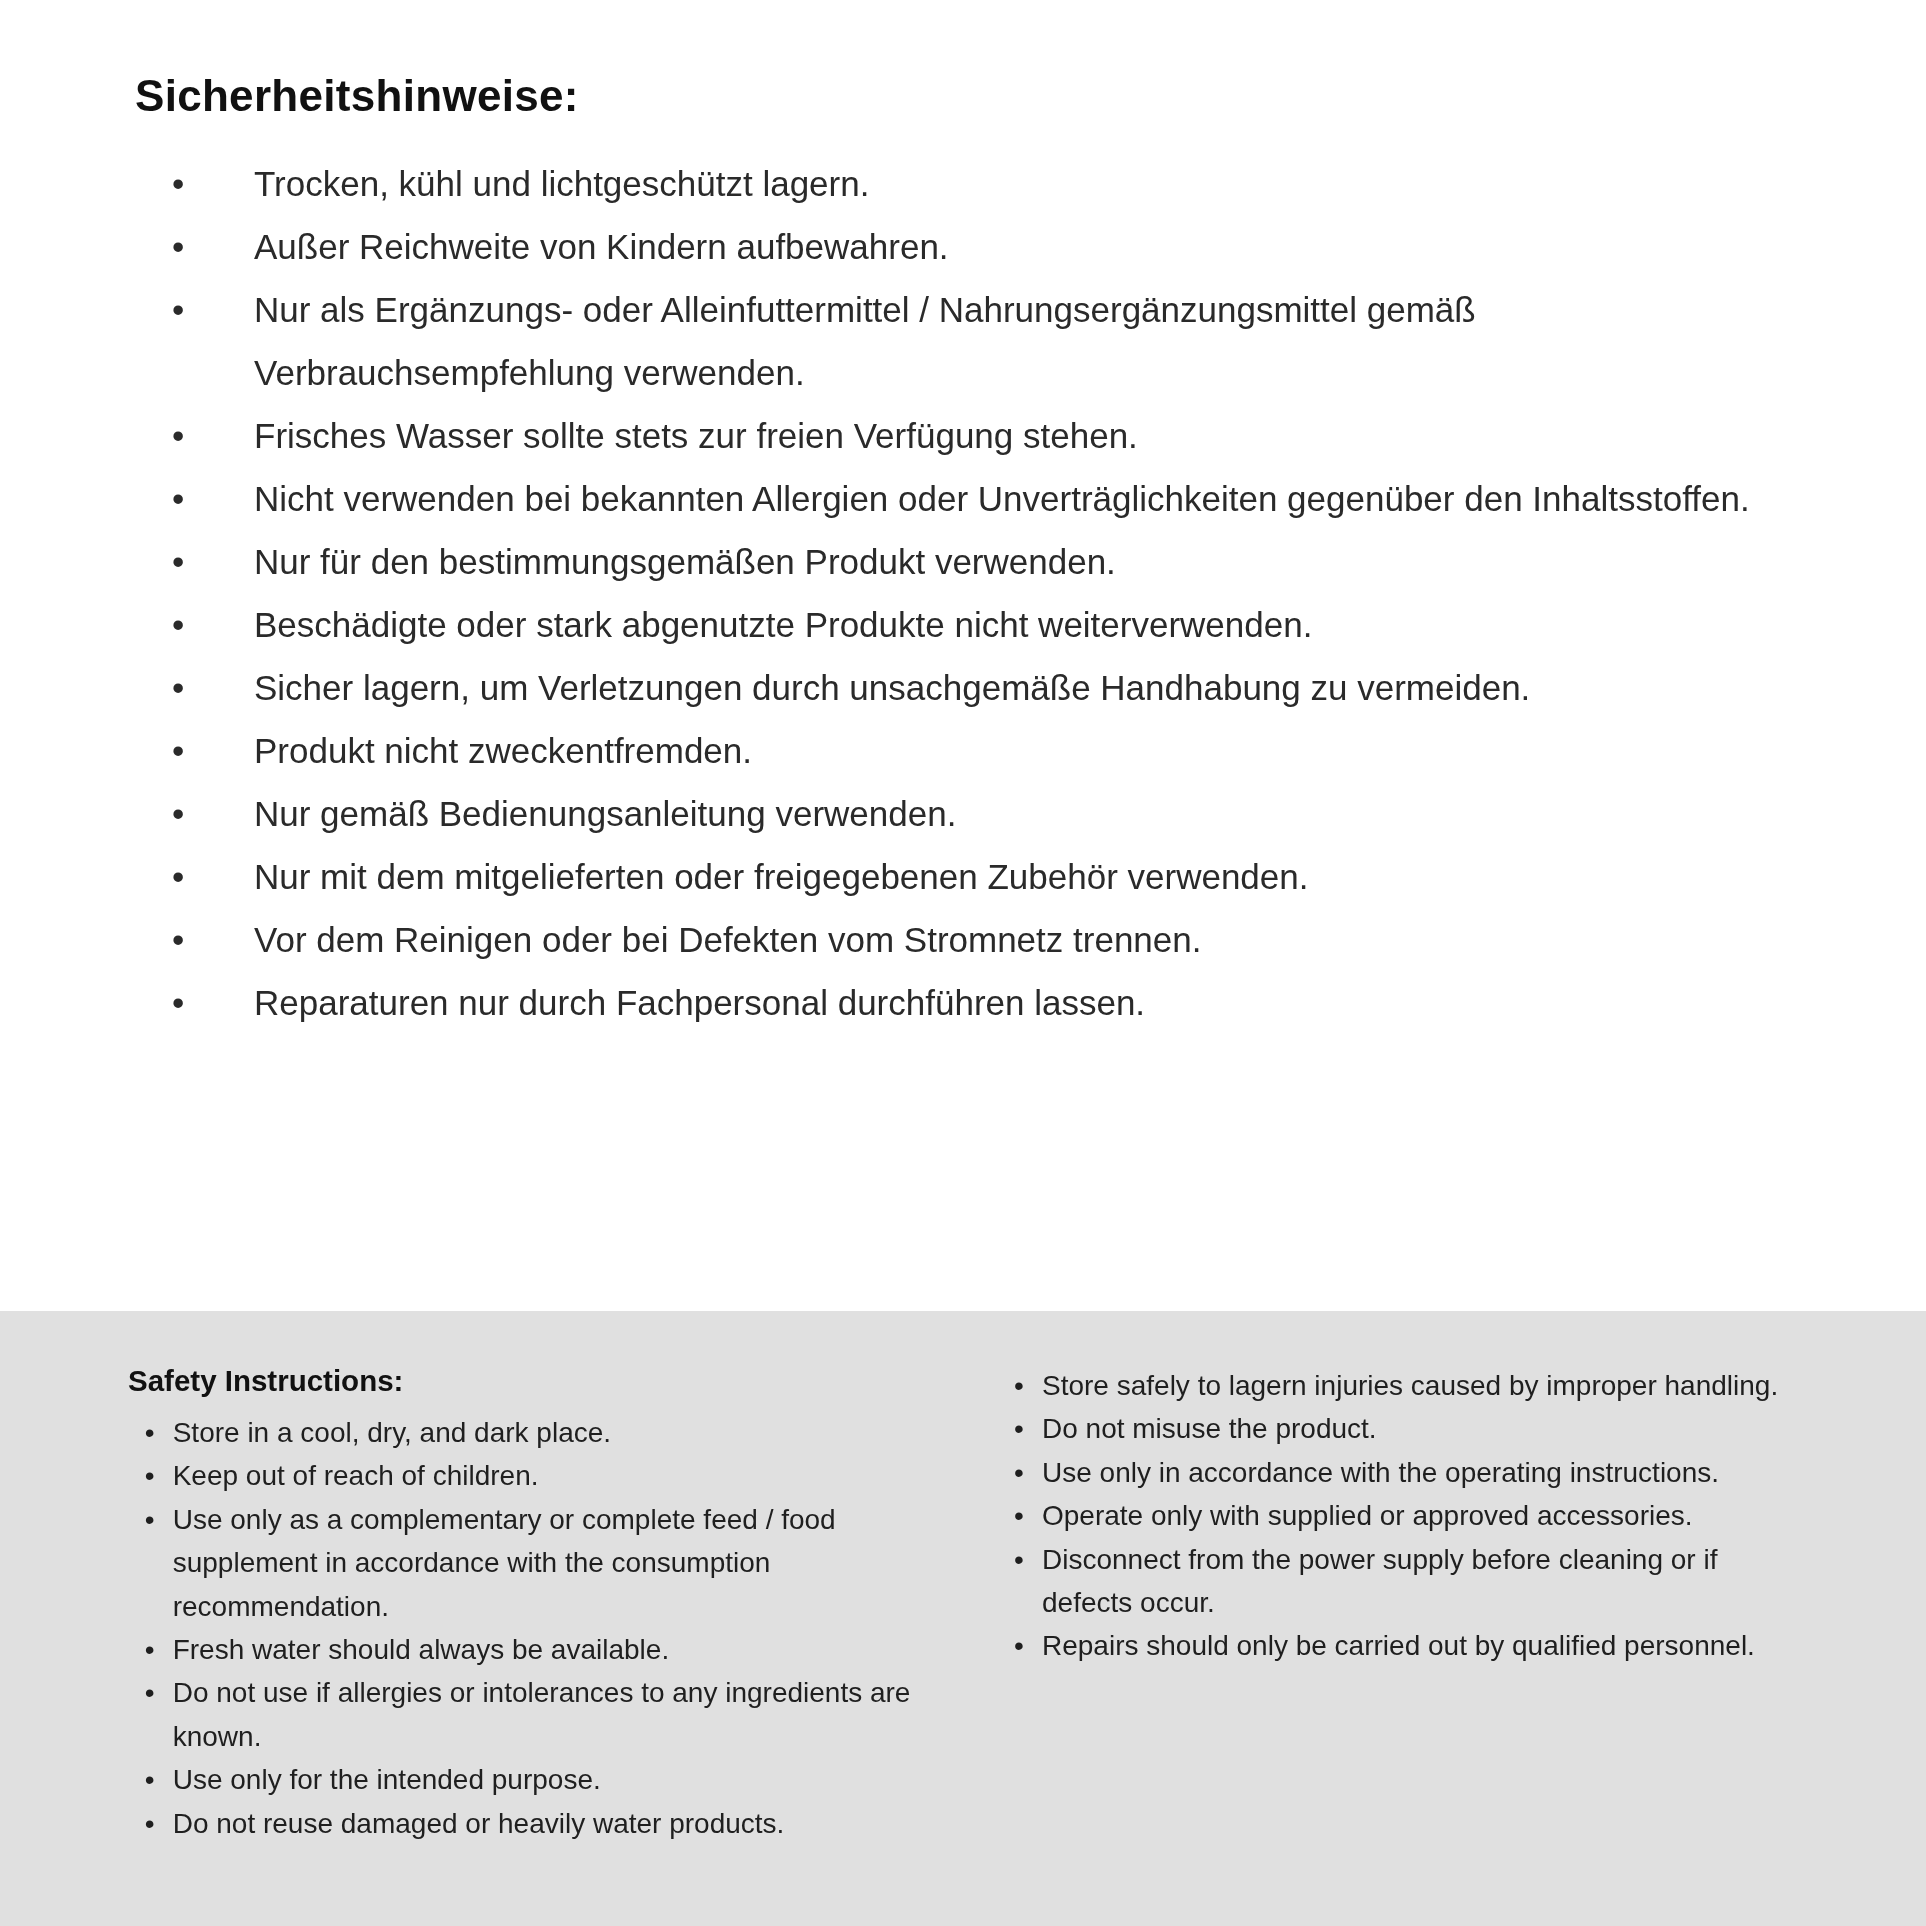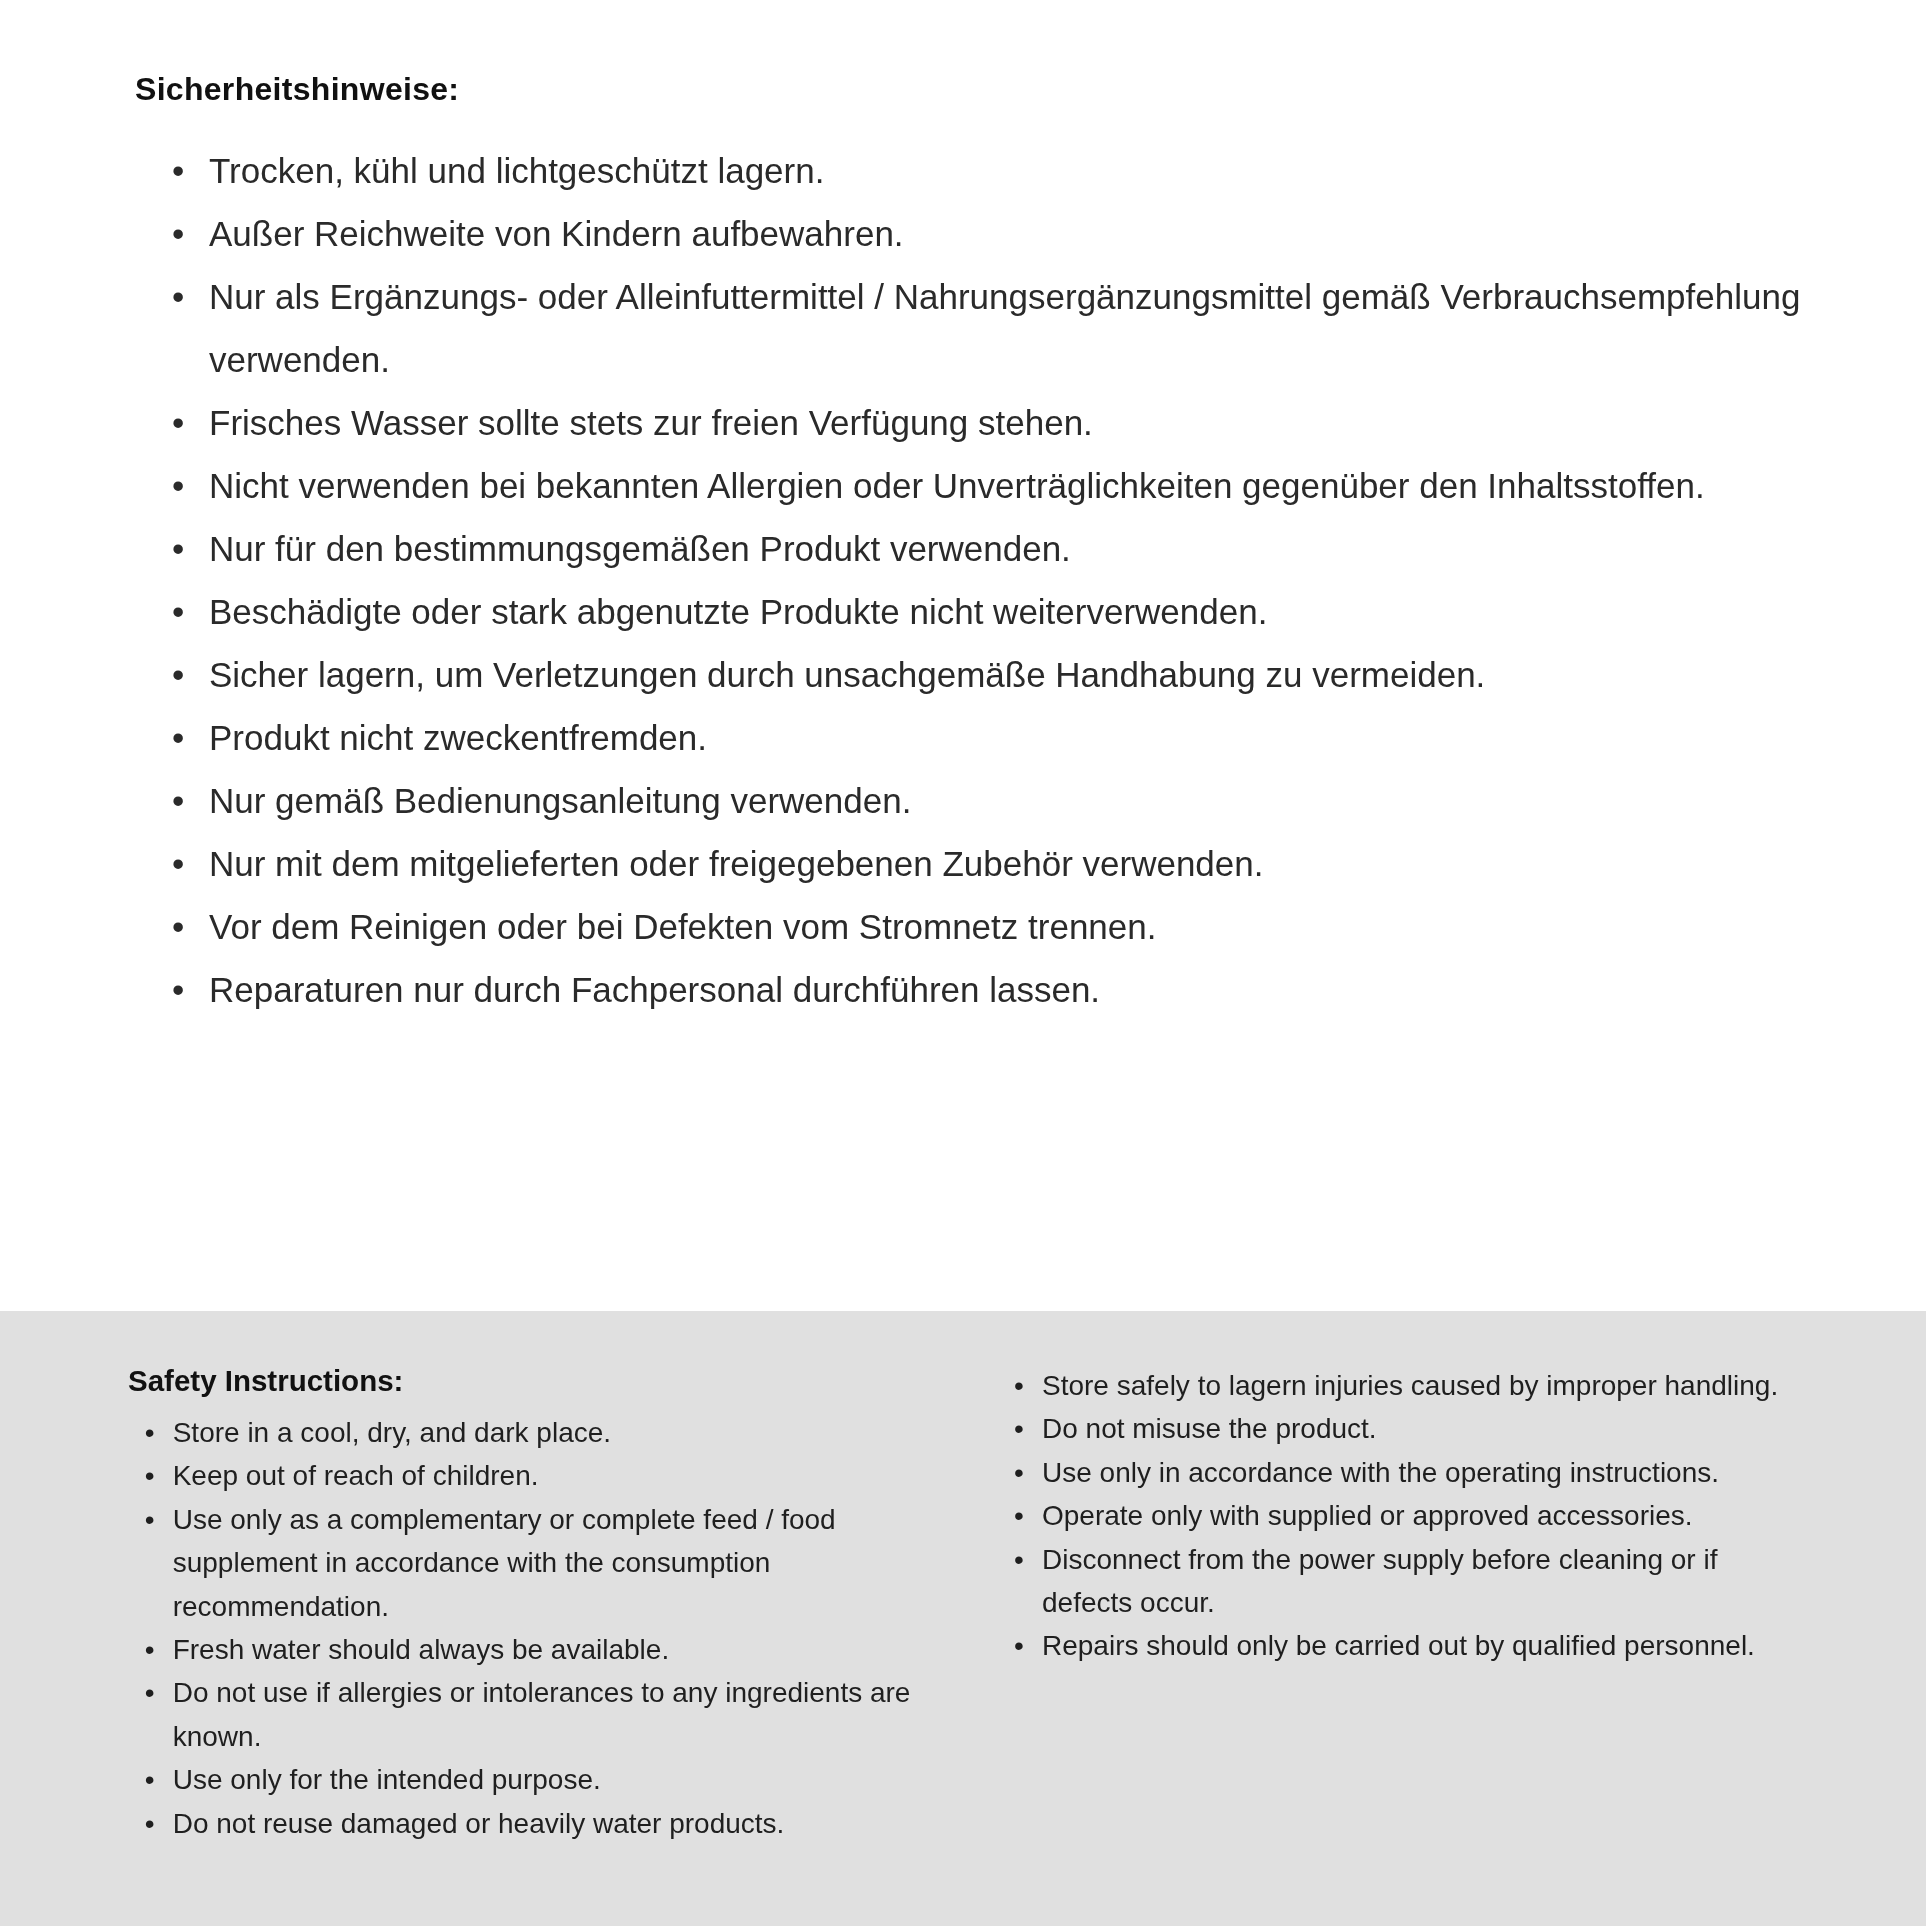--- a/index.html
+++ b/index.html
@@ -12,21 +12,21 @@
     overflow: hidden;
     box-sizing: border-box;
     color: #222;
   }
   
   .german-section {
     padding: 71px 109px 0 135px;
     box-sizing: border-box;
   }
   .german-title {
-    font-size: 32px;
+    font-size: 44px;
     font-weight: 700;
     color: #111;
     margin: 0 0 31px 0;
     letter-spacing: 0.3px;
   }
   .g-list {
     list-style: none;
     margin: 0;
     padding: 0 0 0 37px;
   }
@@ -34,21 +34,21 @@
     display: flex;
     align-items: flex-start;
     font-size: 35px;
     line-height: 1.8;
     color: #2a2a2a;
   }
   .g-item .bullet {
     flex: 0 0 37px;
     width: 37px;
   }
-  .g-item .item-text { flex: 1; }
+  .g-item .item-text { flex: 1; margin-left: 45px; }
 
   
   .english-section {
     position: absolute;
     left: 0;
     right: 0;
     top: 1311px;
     bottom: 0;
     background: #e0e0e0;
     box-sizing: border-box;

